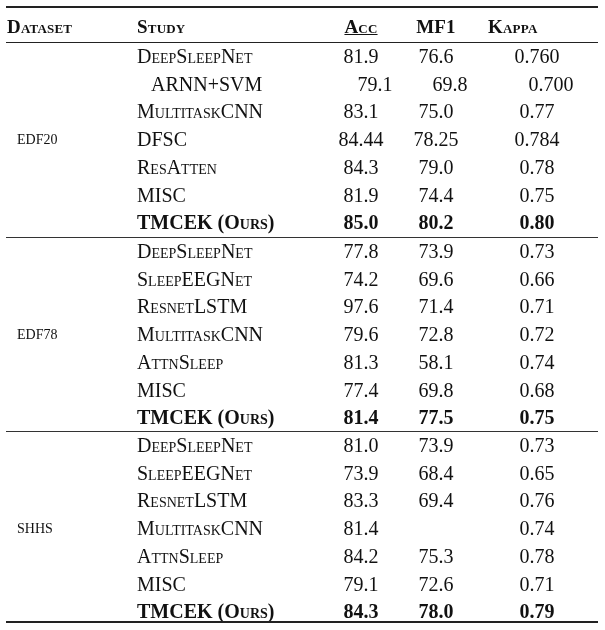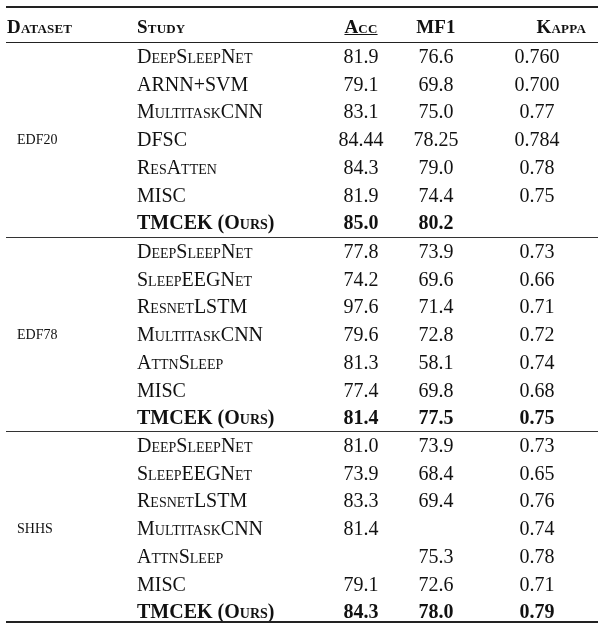--- a/index.html
+++ b/index.html
@@ -25,33 +25,33 @@
 </head>
 <body>
 
 <div>
   <div class="rule top"></div>
 
   <div class="hdr" style="left:7px;">Dataset</div>
   <div class="hdr" style="left:137px;">Study</div>
   <div class="hdr" style="left:330px;width:62px;text-align:center;text-decoration:underline;">Acc</div>
   <div class="hdr" style="left:404px;width:64px;text-align:center;">MF1</div>
-  <div class="hdr" style="left:488px;width:98px;text-align:right;">Kappa</div>
+  <div class="hdr" style="left:488px;width:98px;text-align:left;">Kappa</div>
 
   <div class="rule mid"></div>
 
   <div id="groups-container">
       <div class="dataset-label" style="top: 126.1px;">EDF20</div>
       <div class="row" style="top: 43px;">
         <span class="cell study">DeepSleepNet</span>
         <span class="cell acc">81.9</span>
         <span class="cell mf1">76.6</span>
         <span class="cell kappa">0.760</span>
       </div>
-      <div class="row" style="top: 70.7px;">
+      <div class="row" style="top: 70.7px; margin-left: 14px;">
         <span class="cell study">ARNN+SVM</span>
         <span class="cell acc">79.1</span>
         <span class="cell mf1">69.8</span>
         <span class="cell kappa">0.700</span>
       </div>
       <div class="row" style="top: 98.4px;">
         <span class="cell study">MultitaskCNN</span>
         <span class="cell acc">83.1</span>
         <span class="cell mf1">75.0</span>
         <span class="cell kappa">0.77</span>
@@ -71,20 +71,21 @@
       <div class="row" style="top: 181.5px;">
         <span class="cell study">MISC</span>
         <span class="cell acc">81.9</span>
         <span class="cell mf1">74.4</span>
         <span class="cell kappa">0.75</span>
       </div>
       <div class="row bold" style="top: 209.2px;">
         <span class="cell study">TMCEK (Ours)</span>
         <span class="cell acc">85.0</span>
         <span class="cell mf1">80.2</span>
+        <span class="cell kappa">0.80</span>
       </div>
       <div class="dataset-label" style="top: 321.1px;">EDF78</div>
       <div class="row" style="top: 238px;">
         <span class="cell study">DeepSleepNet</span>
         <span class="cell acc">77.8</span>
         <span class="cell mf1">73.9</span>
         <span class="cell kappa">0.73</span>
       </div>
       <div class="row" style="top: 265.7px;">
         <span class="cell study">SleepEEGNet</span>
@@ -141,20 +142,21 @@
         <span class="cell mf1">69.4</span>
         <span class="cell kappa">0.76</span>
       </div>
       <div class="row" style="top: 515.1px;">
         <span class="cell study">MultitaskCNN</span>
         <span class="cell acc">81.4</span>
         <span class="cell kappa">0.74</span>
       </div>
       <div class="row" style="top: 542.8px;">
         <span class="cell study">AttnSleep</span>
+        <span class="cell acc">84.2</span>
         <span class="cell mf1">75.3</span>
         <span class="cell kappa">0.78</span>
       </div>
       <div class="row" style="top: 570.5px;">
         <span class="cell study">MISC</span>
         <span class="cell acc">79.1</span>
         <span class="cell mf1">72.6</span>
         <span class="cell kappa">0.71</span>
       </div>
       <div class="row bold" style="top: 598.2px;">

